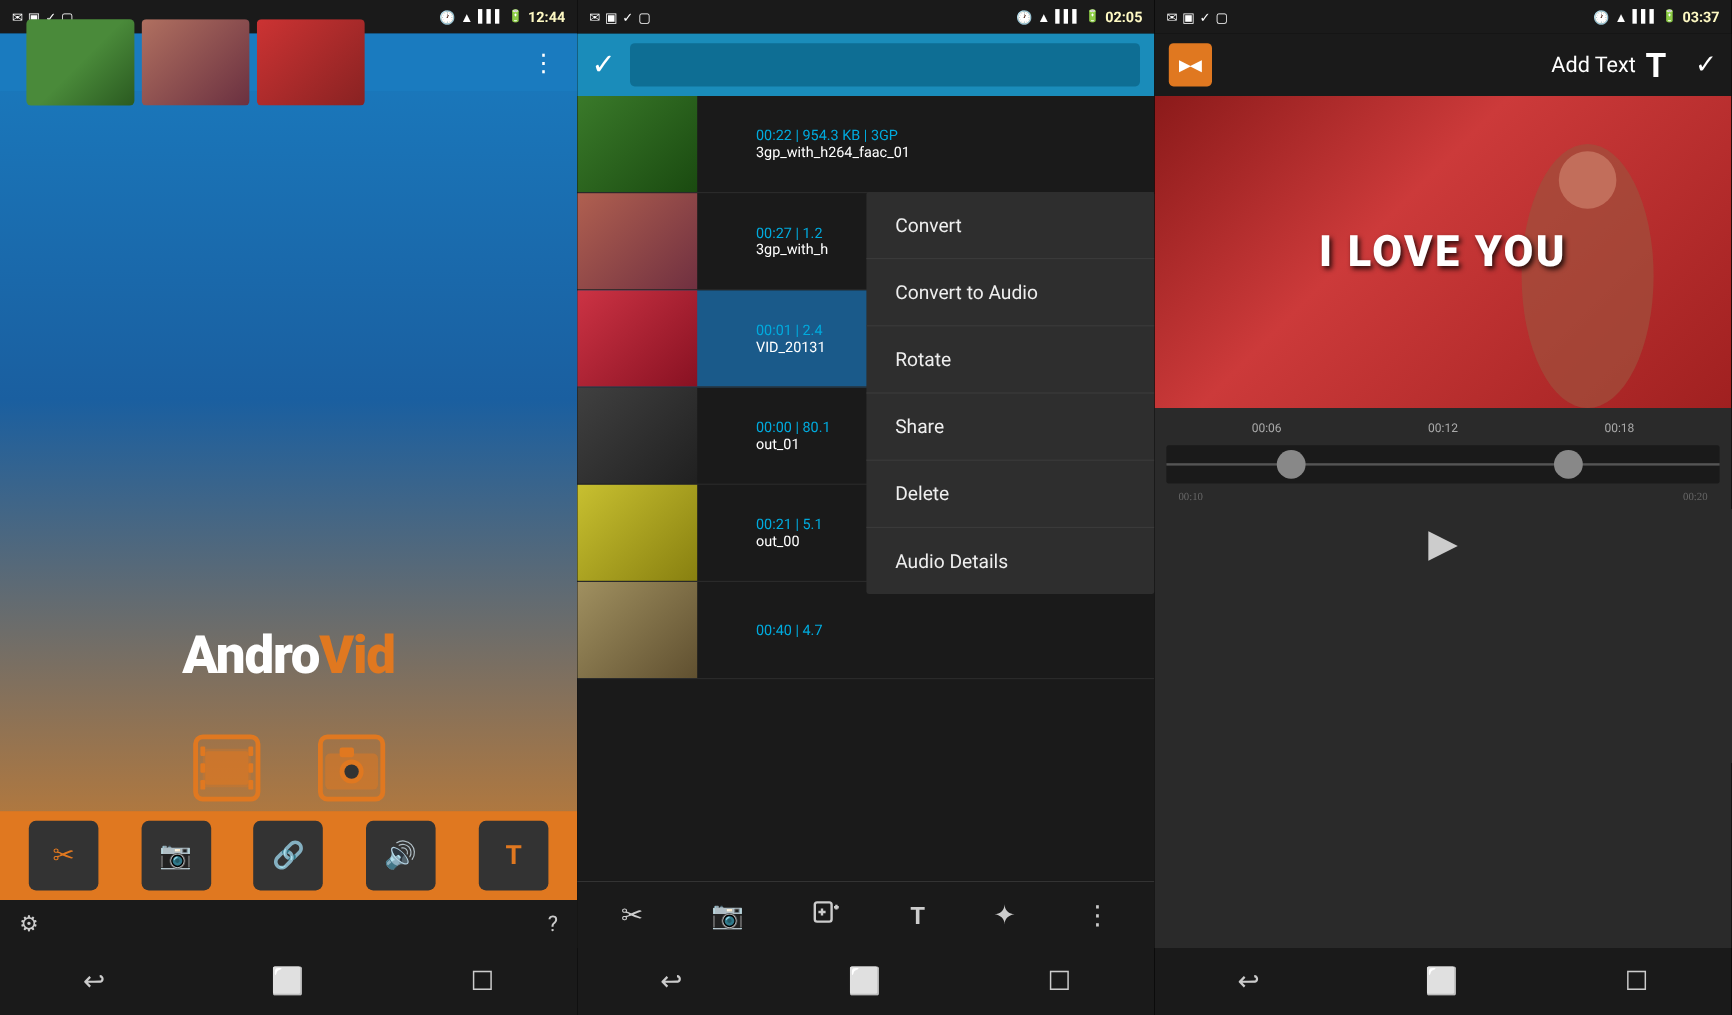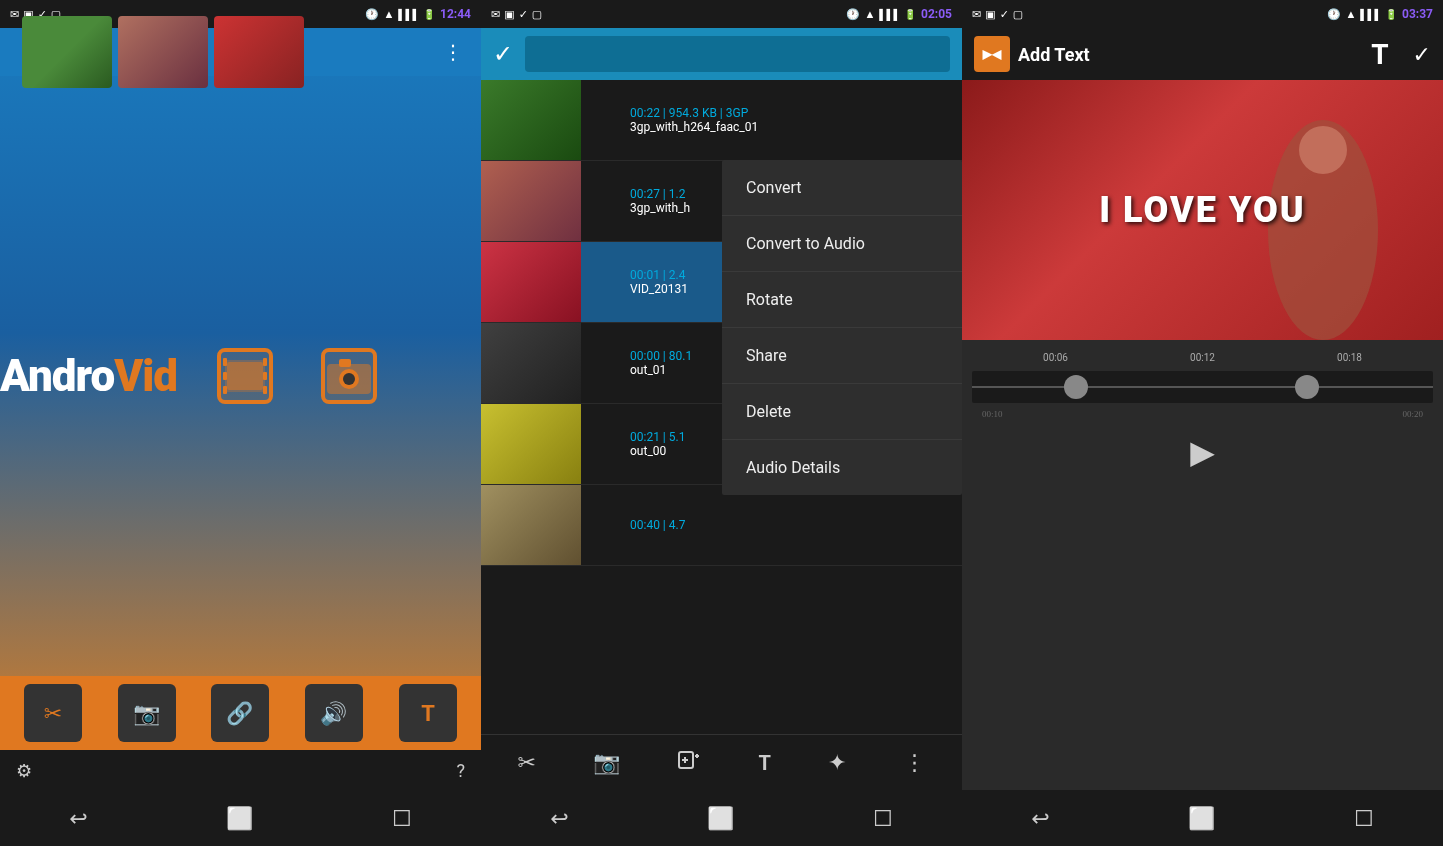--- a/index.html
+++ b/index.html
@@ -32,21 +32,21 @@
       justify-content: space-between;
       padding: 0 10px;
       flex-shrink: 0;
     }
     .status-icons {
       display: flex;
       gap: 4px;
       align-items: center;
     }
     .status-time {
-      color: #8b5cf6;
+      color: #fef9c3;
       font-size: 12px;
       font-weight: bold;
     }
 
     
     .nav-bar {
       height: 56px;
       background: #1a1a1a;
       display: flex;
       align-items: center;
@@ -96,23 +96,23 @@
     .more-btn {
       color: #fff;
       font-size: 20px;
       margin-left: auto;
       margin-right: 8px;
       cursor: pointer;
     }
     .screen1-center {
       flex: 1;
       display: flex;
-      flex-direction: row;
-      align-items: center;
-      justify-content: flex-start;
+      flex-direction: column;
+      align-items: center;
+      justify-content: flex-end;
       gap: 32px;
     }
     .app-title {
       font-size: 44px;
       font-weight: 900;
       letter-spacing: -1px;
     }
     .app-title-white { color: #fff; }
     .app-title-orange { color: #e07820; }
     .icon-row {
@@ -291,21 +291,22 @@
       align-items: center;
       justify-content: center;
       font-size: 14px;
       color: #fff;
       font-weight: bold;
     }
     .s3-title {
       flex: 1;
       color: #fff;
       font-size: 18px;
-      font-weight: bold;
+      font-weight: normal;
+      text-align: right;
     }
     .s3-text-icon { color: #fff; font-size: 28px; font-weight: bold; }
     .s3-check { color: #fff; font-size: 22px; cursor: pointer; }
     .video-preview {
       background: #000;
       height: 260px;
       flex-shrink: 0;
       display: flex;
       align-items: center;
       justify-content: center;

